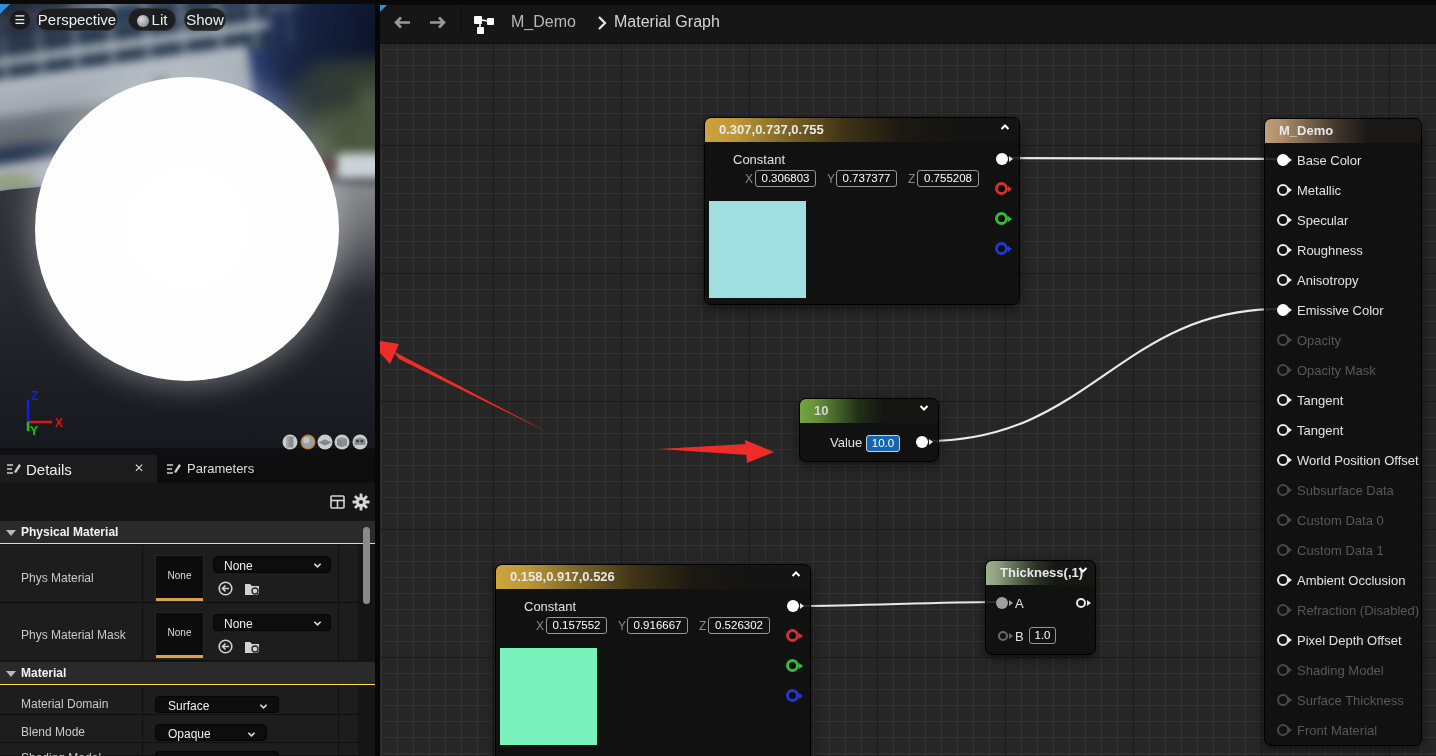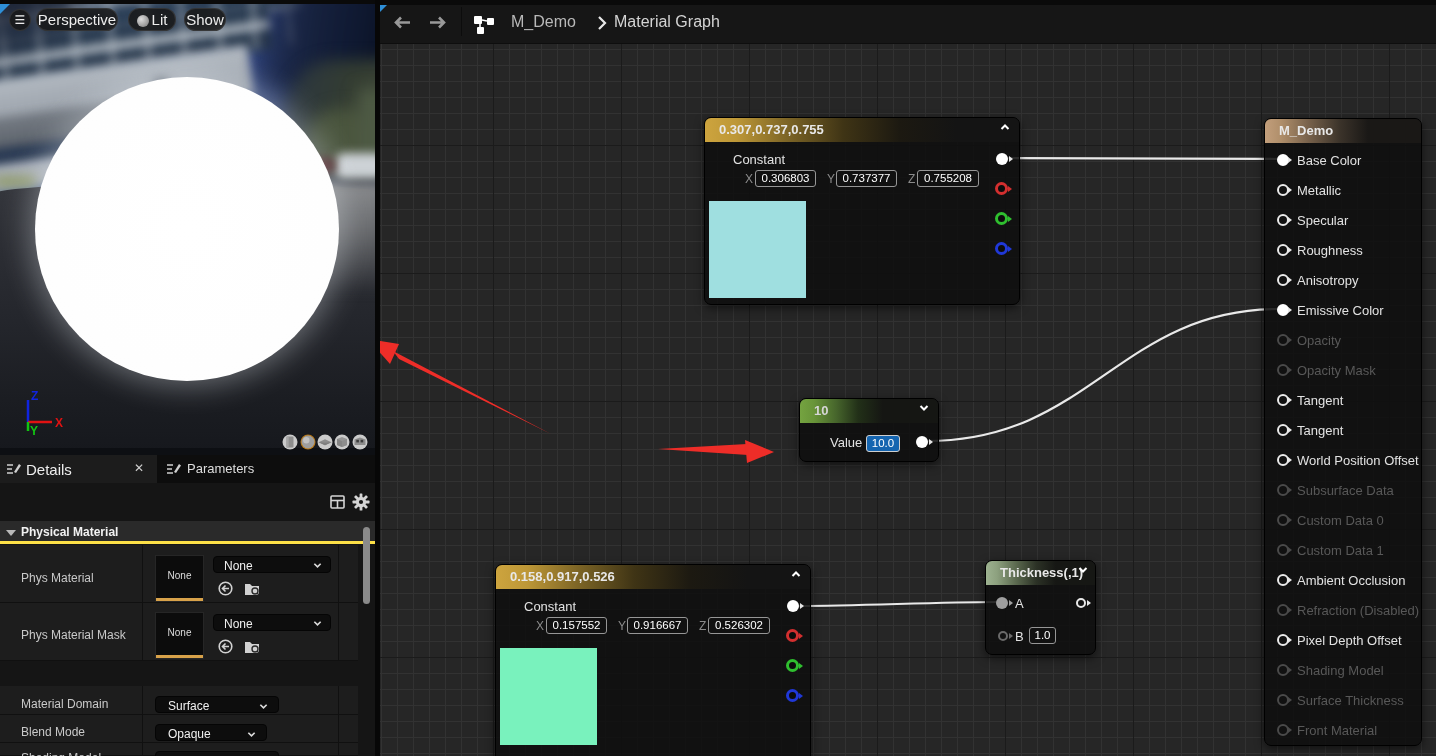--- a/index.html
+++ b/index.html
@@ -38,21 +38,21 @@
 .mrow.dis .rp{border-color:#4a4a4a}
 .mrow.dis .rp:after{border-left-color:#4a4a4a}
 .mrow span{font-size:13px;color:#e2e2e2}
 .mrow.dis span{color:#585858}
 
 #viewport{position:absolute;left:0;top:0;width:375px;height:455px;background:#10141f;overflow:hidden}
 .pill{position:absolute;height:23px;background:rgba(24,24,24,.85);border:1px solid rgba(70,70,70,.55);border-radius:12px;color:#ededed;font-size:15px;line-height:21px;text-align:center}
 
 #details{position:absolute;left:0;top:455px;width:375px;height:301px;background:#151515;overflow:hidden}
 .drow{position:absolute;left:0;width:358px;border-bottom:1px solid #101010;background:#1d1d1d}
-.sechead{position:absolute;left:0;width:375px;height:23px;background:#2a2a2a;border-bottom:3px solid #fde047}
+.sechead{position:absolute;left:0;width:375px;height:23px;background:#2a2a2a;border-bottom:1px solid #fde047}
 .dd{position:absolute;background:#0d0d0d;border:1px solid #050505;border-radius:4px;color:#f0f0f0;font-size:12px}
 .ddchev{position:absolute;width:9px;height:9px}
 .lab{position:absolute;color:#c9c9c9;font-size:12px}
 #sep{position:absolute;left:375px;top:0;width:5px;height:756px;background:#070707}
 svg{display:block}
 </style>
 </head>
 <body>
 <div id="stage">
 
@@ -421,20 +421,26 @@
   <svg style="position:absolute;left:218px;top:184px" width="15" height="15">
         <circle cx="7.5" cy="7.5" r="6.3" fill="none" stroke="#d2d2d2" stroke-width="1.6"></circle>
         <path d="M11 7.5 H5 M7.5 4.5 L4.5 7.5 L7.5 10.5" stroke="#d2d2d2" stroke-width="1.6" fill="none"></path>
       </svg>
   <svg style="position:absolute;left:244px;top:184px" width="17" height="15">
         <path d="M1 3 h5 l2 2 h7 v9 h-14 z" fill="#d2d2d2"></path>
         <circle cx="11" cy="10" r="3" fill="none" stroke="#2a2a2a" stroke-width="1.4"></circle>
         <line x1="13" y1="12" x2="15" y2="14" stroke="#2a2a2a" stroke-width="1.4"></line>
       </svg>
 
+  <div class="sechead" style="top:207px">
+        <svg style="position:absolute;left:6px;top:8px" width="10" height="8">
+          <path d="M0 1 L10 1 L5 7 Z" fill="#b9b9b9"></path>
+        </svg>
+        <span style="position:absolute;left:21px;top:4px;color:#f2f2f2;font-size:12px;font-weight:bold">Material</span>
+      </div>
 
   <div class="drow" style="top:231px;height:29px"></div>
   <div class="lab" style="left:21px;top:242px">Material Domain</div>
   <div class="dd" style="left:155px;top:241px;width:124px;height:17px">
         <span style="position:absolute;left:12px;top:2px">Surface</span>
     <svg class="ddchev" style="right:10px;top:5px" viewBox="0 0 10 10">
           <path d="M1.5 3 L5 6.5 L8.5 3" stroke="#ddd" stroke-width="1.8" fill="none"></path>
         </svg>
       </div>
 

